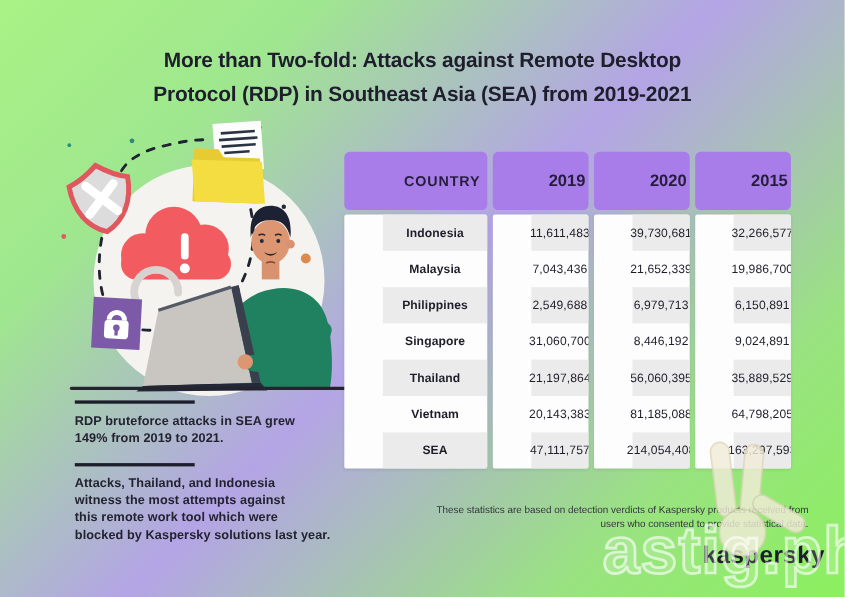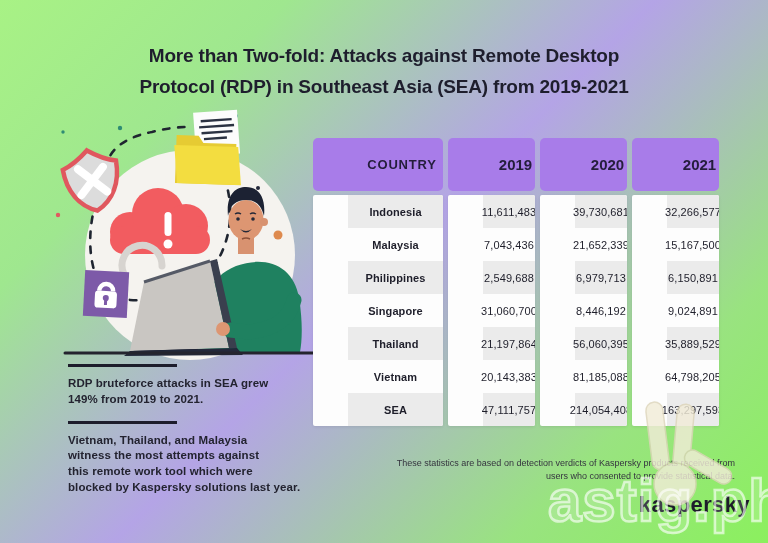--- a/index.html
+++ b/index.html
@@ -173,42 +173,42 @@
         <div class="cell">39,730,681</div>
         <div class="cell">21,652,339</div>
         <div class="cell">6,979,713</div>
         <div class="cell">8,446,192</div>
         <div class="cell">56,060,395</div>
         <div class="cell">81,185,088</div>
         <div class="cell">214,054,408</div>
       </div>
     </div>
     <div class="col col-year">
-      <div class="th">2021</div>
+      <div class="th">2015</div>
       <div class="tb">
         <div class="cell">32,266,577</div>
-        <div class="cell">15,167,500</div>
+        <div class="cell">19,986,700</div>
         <div class="cell">6,150,891</div>
         <div class="cell">9,024,891</div>
         <div class="cell">35,889,529</div>
         <div class="cell">64,798,205</div>
         <div class="cell">163,297,593</div>
       </div>
     </div>
   </div>
 
   <div class="callouts">
     <div class="rule"></div>
     <div class="callout">
       <div>RDP bruteforce attacks in SEA grew</div>
       <div>149% from 2019 to 2021.</div>
     </div>
     <div class="rule"></div>
     <div class="callout">
-      <div>Vietnam, Thailand, and Malaysia</div>
+      <div>Attacks, Thailand, and Indonesia</div>
       <div>witness the most attempts against</div>
       <div>this remote work tool which were</div>
       <div>blocked by Kaspersky solutions last year.</div>
     </div>
   </div>
 
   <div class="footnote">
     <div>These statistics are based on detection verdicts of Kaspersky products received from</div>
     <div>users who consented to provide statistical data.</div>
   </div>

